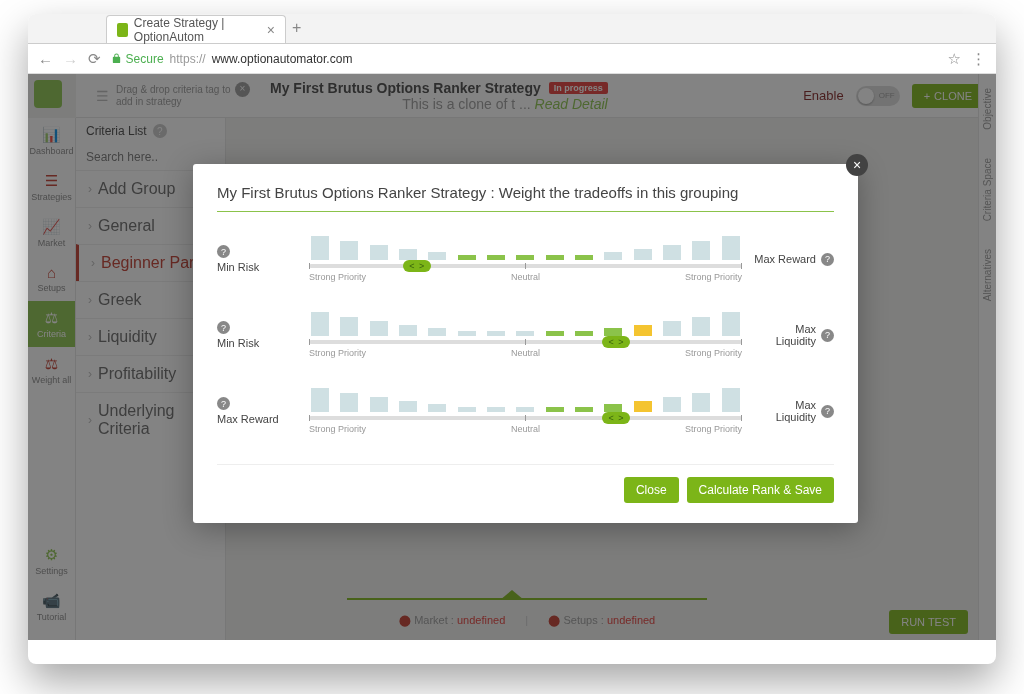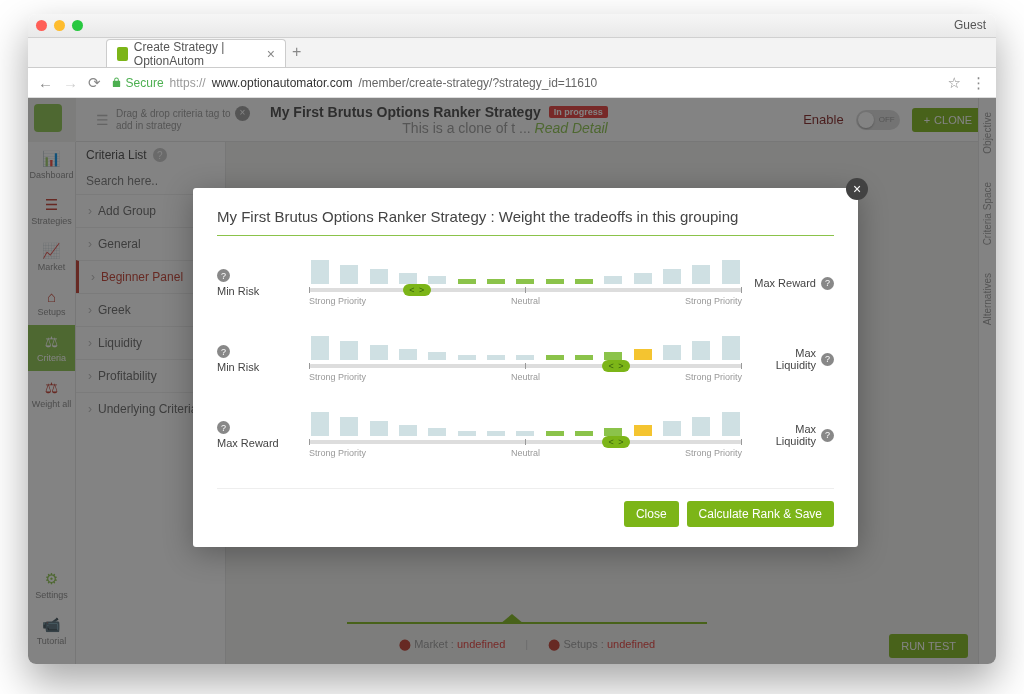--- a/index.html
+++ b/index.html
@@ -29,21 +29,21 @@
   .rail-item{width:100%;padding:8px 0;text-align:center;font-size:9px;color:#888;cursor:pointer;}
   .rail-item .ri-ico{display:block;font-size:15px;margin-bottom:2px;color:#c0392b;}
   .rail-item.selected{background:#8bc34a;color:#fff;}
   .rail-item.selected .ri-ico{color:#fff;}
   .rail-bottom{margin-top:auto;margin-bottom:10px;width:100%;}
   .criteria-panel{position:absolute;left:48px;top:44px;width:150px;background:#fff;border-right:1px solid #e5e5e5;height:calc(100% - 44px);}
   .cp-head{display:flex;align-items:center;gap:6px;padding:6px 10px;font-size:12px;color:#444;}
   .cp-help{width:14px;height:14px;border-radius:50%;background:#c7c7c7;color:#fff;font-size:10px;display:flex;align-items:center;justify-content:center;}
   .cp-search{width:100%;border:none;padding:6px 10px;font-size:12px;color:#999;background:#fff;}
   .cp-list{}
-  .cp-item{padding:9px 12px;border-top:1px solid #eee;font-size:12px;color:#666;cursor:pointer;display:flex;align-items:center;gap:6px;}
+  .cp-item{padding:9px 12px;border-top:1px solid #eee;font-size:16px;color:#666;cursor:pointer;display:flex;align-items:center;gap:6px;}
   .cp-item::before{content:"›";color:#bbb;font-size:12px;}
   .cp-item.active{color:#c0392b;font-weight:500;}
   .top-header{position:absolute;left:48px;right:0;top:0;height:44px;background:#fff;border-bottom:1px solid #e5e5e5;padding:4px 12px;display:flex;align-items:center;}
   .drag-hint{font-size:10px;color:#999;width:120px;line-height:1.2;margin-left:28px;position:relative;}
   .drag-hint::before{content:"☰";position:absolute;left:-20px;top:4px;color:#bbb;font-size:14px;}
   .drag-hint-close{position:absolute;right:-14px;top:-2px;width:15px;height:15px;border-radius:50%;background:#999;color:#fff;font-size:10px;display:flex;align-items:center;justify-content:center;}
   .strategy-title-wrap{margin-left:34px;}
   .strategy-title{font-size:14px;color:#444;font-weight:600;display:flex;align-items:center;gap:8px;}
   .badge{background:#e53935;color:#fff;font-size:9px;padding:1px 5px;border-radius:2px;}
   .sub{font-size:14px;color:#999;text-align:right;}
@@ -88,28 +88,20 @@
   .scale-labels{display:flex;justify-content:space-between;font-size:9px;color:#999;margin-top:4px;}
   .modal-foot-sep{height:1px;background:#eee;margin:4px 0 12px;}
   .modal-buttons{display:flex;justify-content:flex-end;gap:8px;}
   .btn-g{background:#7cb518;color:#fff;border:none;padding:6px 12px;font-size:12px;border-radius:3px;cursor:pointer;}
 </style>
 </head>
 <body>
 
 <div class="window">
 
-  <div class="titlebar">
-    <div class="dots">
-      <div class="dot r"></div>
-      <div class="dot y"></div>
-      <div class="dot g"></div>
-    </div>
-    <span class="guest">Guest</span>
-  </div>
 
   <div class="tabstrip">
     <div class="tab">
       <span class="favicon"></span>
       <span>Create Strategy | OptionAutom</span>
       <span class="tab-close">×</span>
     </div>
     <span class="plus-tab">+</span>
   </div>
 
@@ -119,21 +111,20 @@
     <span class="ico-btn">⟳</span>
     <div class="url-bar">
       <span class="secure">
         <svg class="lock" viewBox="0 0 24 24" fill="#4caf50">
             <path d="M18 8h-1V6a5 5 0 00-10 0v2H6a2 2 0 00-2 2v10a2 2 0 002 2h12a2 2 0 002-2V10a2 2 0 00-2-2zM9 6a3 3 0 116 0v2H9z"></path>
           </svg>
         <span>Secure</span>
       </span>
       <span style="color:#999">https://</span>
         <span class="url-host">www.optionautomator.com</span>
-        <span style="color:#666">/member/create-strategy/?strategy_id=11610</span>
     </div>
     <span class="ico-btn" style="margin-left:auto">☆</span>
     <span class="ico-btn">⋮</span>
   </div>
 
   <div class="page">
     <div class="logo-sq"></div>
 
     <div class="top-header">
       <div class="drag-hint">

